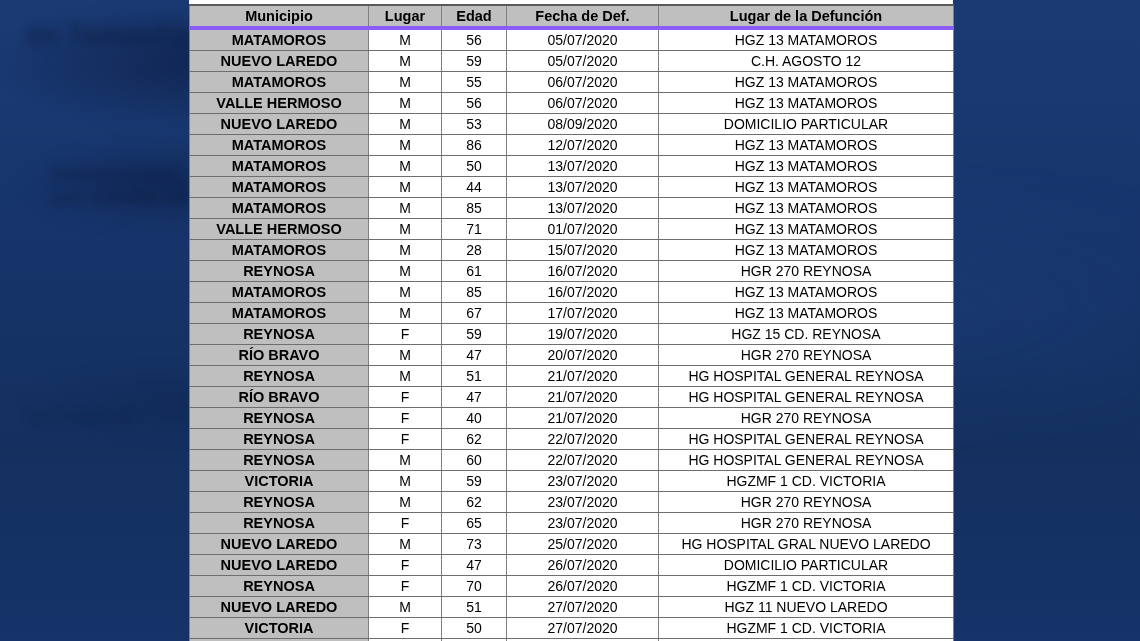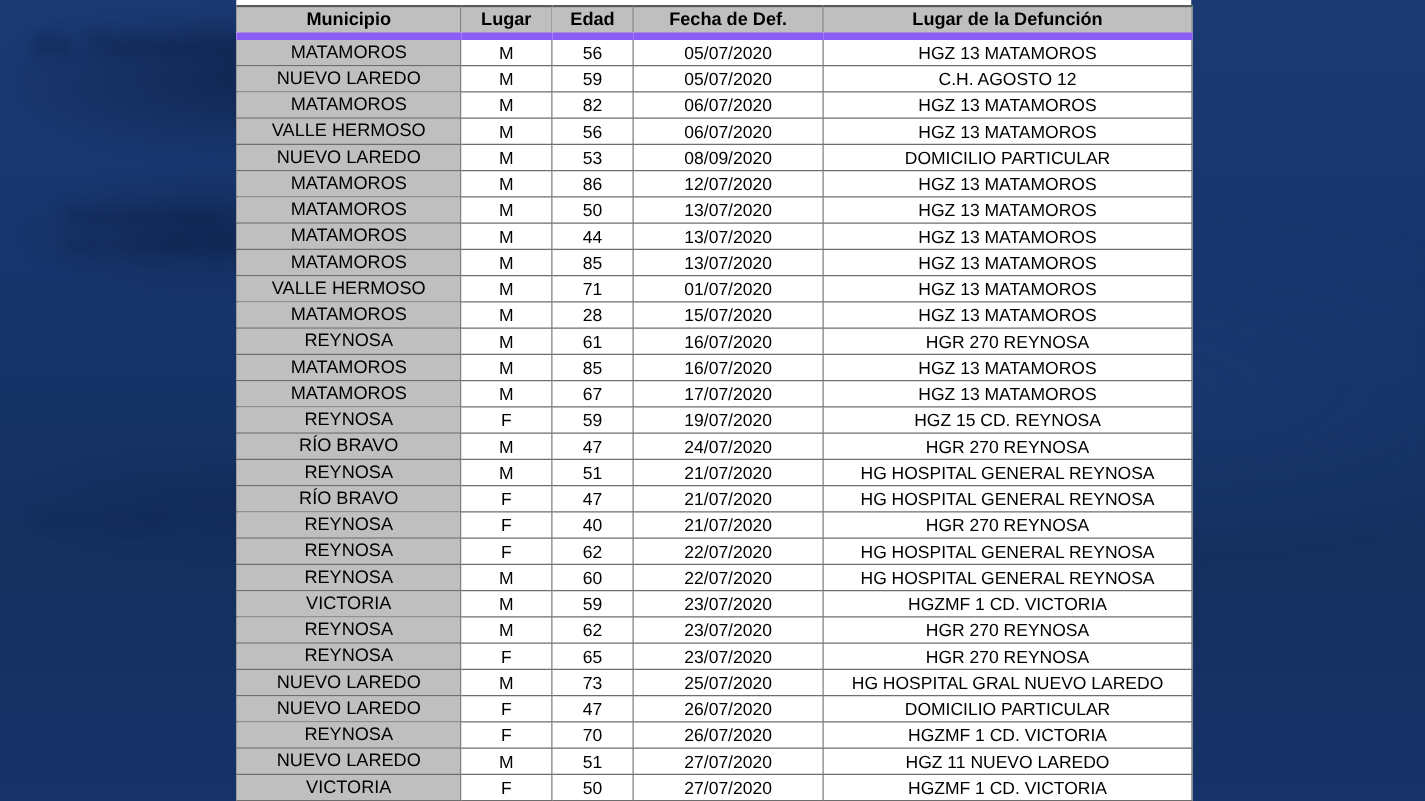--- a/index.html
+++ b/index.html
@@ -89,28 +89,28 @@
     vertical-align: middle;
     overflow: hidden;
     white-space: nowrap;
     color: #000000;
   }
   table.deaths thead th {
     background: #bfbfbf;
     font-weight: bold;
     font-size: 14.5px;
     border-top: 2px solid #5a5a5a;
-    border-bottom: 6px solid #8b5cf6;
+    border-bottom: 4px solid #8b5cf6;
   }
   table.deaths tbody td {
     font-size: 14px;
   }
   table.deaths tbody td.mun {
     background: #bfbfbf;
-    font-weight: normal;
+    font-weight: bold;
     font-size: 14.5px;
   }
   table.deaths tbody td.sexo,
   table.deaths tbody td.edad,
   table.deaths tbody td.fecha,
   table.deaths tbody td.lugar {
     background: #ffffff;
   }
   table.deaths tbody tr:last-child td {
     border-bottom: 2px solid #5a5a5a;
@@ -157,21 +157,21 @@
         <tr>
           <td class="mun">NUEVO LAREDO</td>
           <td class="sexo">M</td>
           <td class="edad">59</td>
           <td class="fecha">05/07/2020</td>
           <td class="lugar">C.H. AGOSTO 12</td>
         </tr>
         <tr>
           <td class="mun">MATAMOROS</td>
           <td class="sexo">M</td>
-          <td class="edad">82</td>
+          <td class="edad">55</td>
           <td class="fecha">06/07/2020</td>
           <td class="lugar">HGZ 13 MATAMOROS</td>
         </tr>
         <tr>
           <td class="mun">VALLE HERMOSO</td>
           <td class="sexo">M</td>
           <td class="edad">56</td>
           <td class="fecha">06/07/2020</td>
           <td class="lugar">HGZ 13 MATAMOROS</td>
         </tr>
@@ -249,21 +249,21 @@
           <td class="mun">REYNOSA</td>
           <td class="sexo">F</td>
           <td class="edad">59</td>
           <td class="fecha">19/07/2020</td>
           <td class="lugar">HGZ 15 CD. REYNOSA</td>
         </tr>
         <tr>
           <td class="mun">RÍO BRAVO</td>
           <td class="sexo">M</td>
           <td class="edad">47</td>
-          <td class="fecha">24/07/2020</td>
+          <td class="fecha">20/07/2020</td>
           <td class="lugar">HGR 270 REYNOSA</td>
         </tr>
         <tr>
           <td class="mun">REYNOSA</td>
           <td class="sexo">M</td>
           <td class="edad">51</td>
           <td class="fecha">21/07/2020</td>
           <td class="lugar">HG HOSPITAL GENERAL REYNOSA</td>
         </tr>
         <tr>

